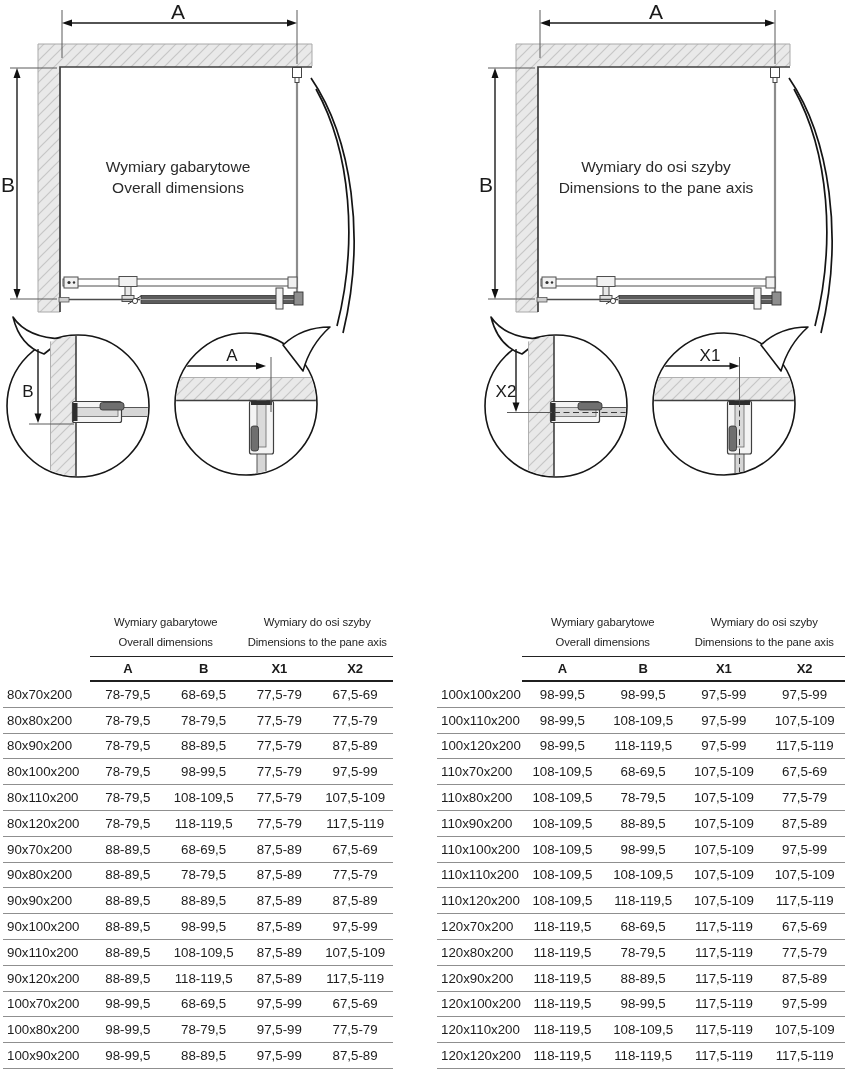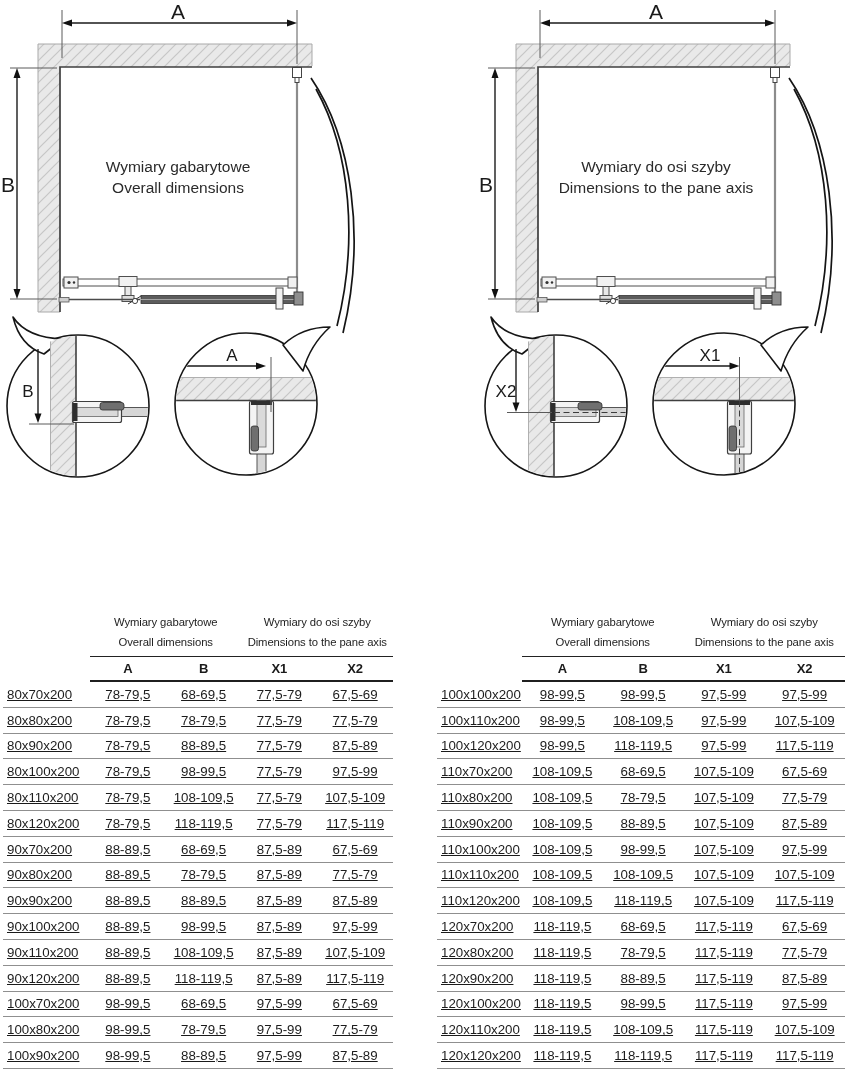--- a/index.html
+++ b/index.html
@@ -39,21 +39,21 @@
   .groups { display:grid; grid-template-columns:1fr 1fr;
             padding-top:3px; border-bottom:1px solid #222; }
   .group { text-align:center; font-size:11.3px; line-height:19.5px;
            letter-spacing:-0.1px; color:#1d1d1d; padding-bottom:4px; }
   .colheads { display:grid; grid-template-columns:repeat(4,1fr); height:23px;
               align-items:center; border-bottom:2px solid #1f1f1f; }
   .colheads .ch { text-align:center; font-weight:bold; font-size:13px; }
 
   .rows .trow { display:grid; grid-template-columns:var(--sizecol) repeat(4,1fr);
                 height:25.8px; box-sizing:border-box; align-items:center;
-                border-bottom:1px solid #8f8f8f;text-decoration:underline; }
+                border-bottom:1px solid #8f8f8f; }
   .cell { font-size:13.3px; color:#1c1c1c; white-space:nowrap; }
   .cell.size { text-align:left; padding-left:4px; }
   .cell.val  { text-align:center; }
 </style>
 </head>
 <body>
 
 <div class="page">
 
   <svg id="diag0" class="diagram" viewBox="0 0 425 505">

